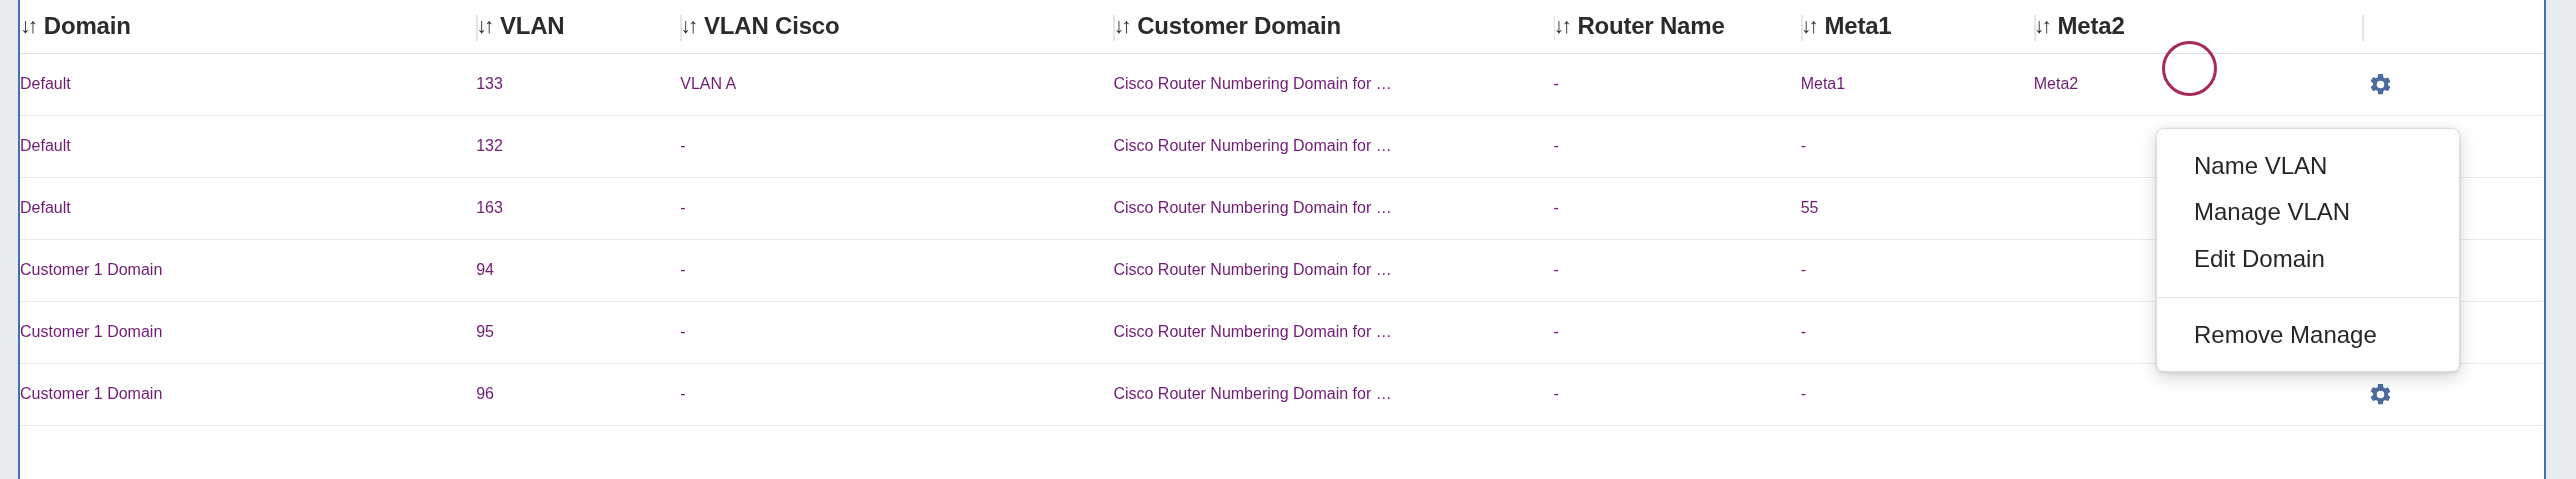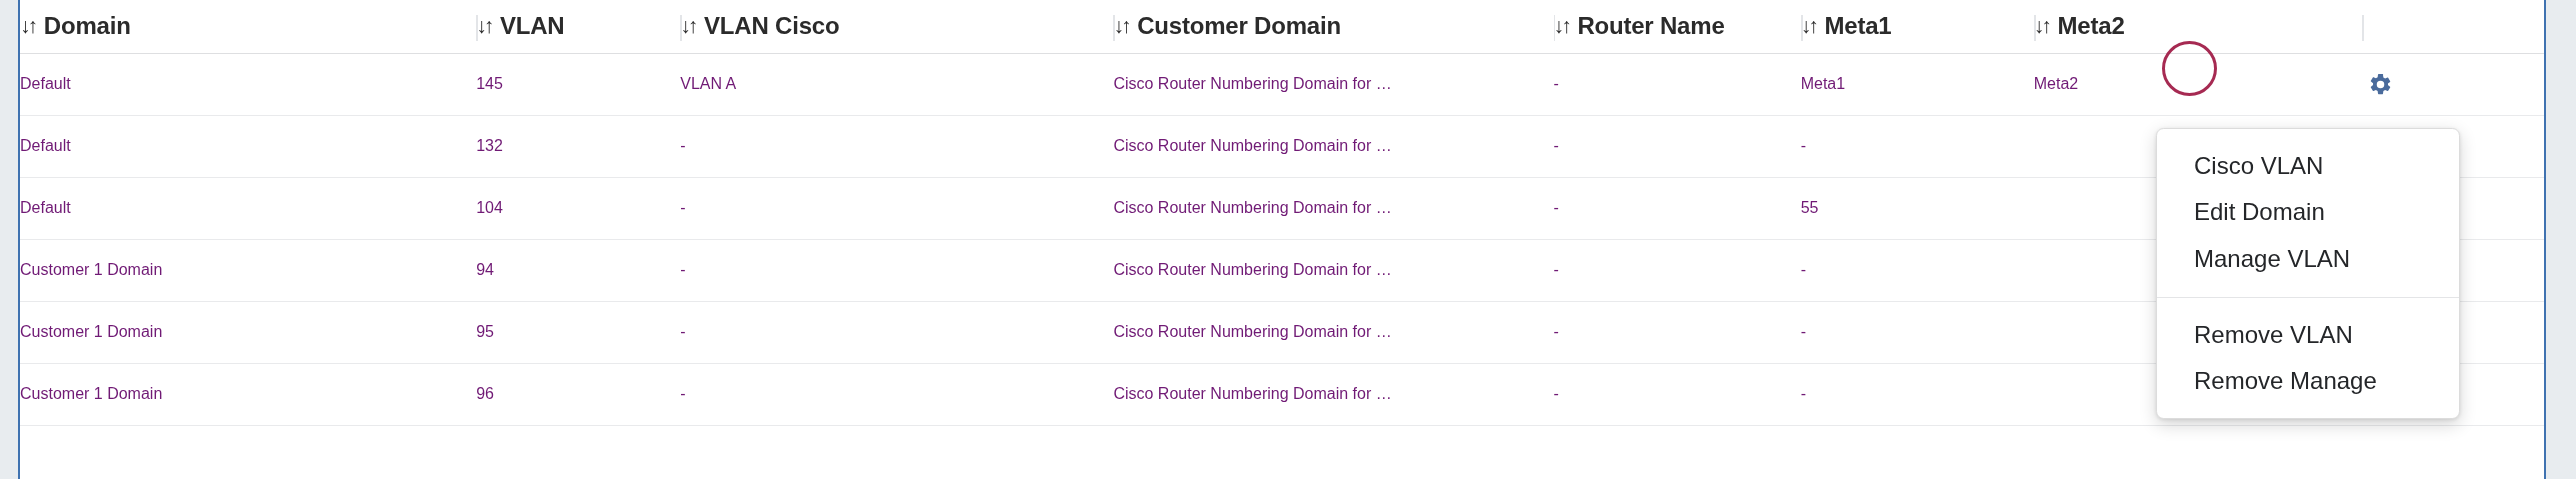--- a/index.html
+++ b/index.html
@@ -205,21 +205,21 @@
           <th class="sep">
             <span class="sort-ico">↓↑</span><span>Meta2</span>
           </th>
           <th class="sep cell-actions"></th>
         </tr>
       </thead>
 
       <tbody id="table-body">
           <tr>
             <td>Default</td>
-            <td>145</td>
+            <td>133</td>
             <td>VLAN A</td>
             <td>Cisco Router Numbering Domain for …</td>
             <td>-</td>
             <td>Meta1</td>
             <td>Meta2</td>
             <td class="cell-actions"><span class="gear-btn">
                 <svg width="25" height="25" viewBox="0 0 24 24" aria-hidden="true">
                   <path fill="#4a6b9c" d="M19.14 12.94a7.07 7.07 0 0 0 .06-.94 7.07 7.07 0 0 0-.06-.94l2.03-1.58a.5.5 0 0 0 .12-.62l-1.92-3.32a.5.5 0 0 0-.6-.22l-2.39.96a7.02 7.02 0 0 0-1.62-.94l-.36-2.54A.49.49 0 0 0 13.9 2h-3.8a.49.49 0 0 0-.49.42l-.36 2.54c-.59.24-1.13.56-1.62.94l-2.39-.96a.5.5 0 0 0-.6.22L2.72 8.48a.5.5 0 0 0 .12.62l2.03 1.58c-.04.31-.06.63-.06.94 0 .31.02.63.06.94L2.84 14.14a.5.5 0 0 0-.12.62l1.92 3.32c.12.22.38.3.6.22l2.39-.96c.5.38 1.03.7 1.62.94l.36 2.54c.4.24.25.42.49.42h3.8c.25 0 .46-.18.49-.42l.36-2.54c.59-.24 1.13-.56 1.62-.94l2.39.96c.22.08.48 0 .6-.22l1.92-3.32a.5.5 0 0 0-.12-.62l-2.03-1.58zM12 15.6A3.6 3.6 0 1 1 12 8.4a3.6 3.6 0 0 1 0 7.2z"></path>
                 </svg>
               </span></td>
@@ -233,21 +233,21 @@
             <td>-</td>
             <td></td>
             <td class="cell-actions"><span class="gear-btn">
                 <svg width="25" height="25" viewBox="0 0 24 24" aria-hidden="true">
                   <path fill="#4a6b9c" d="M19.14 12.94a7.07 7.07 0 0 0 .06-.94 7.07 7.07 0 0 0-.06-.94l2.03-1.58a.5.5 0 0 0 .12-.62l-1.92-3.32a.5.5 0 0 0-.6-.22l-2.39.96a7.02 7.02 0 0 0-1.62-.94l-.36-2.54A.49.49 0 0 0 13.9 2h-3.8a.49.49 0 0 0-.49.42l-.36 2.54c-.59.24-1.13.56-1.62.94l-2.39-.96a.5.5 0 0 0-.6.22L2.72 8.48a.5.5 0 0 0 .12.62l2.03 1.58c-.04.31-.06.63-.06.94 0 .31.02.63.06.94L2.84 14.14a.5.5 0 0 0-.12.62l1.92 3.32c.12.22.38.3.6.22l2.39-.96c.5.38 1.03.7 1.62.94l.36 2.54c.4.24.25.42.49.42h3.8c.25 0 .46-.18.49-.42l.36-2.54c.59-.24 1.13-.56 1.62-.94l2.39.96c.22.08.48 0 .6-.22l1.92-3.32a.5.5 0 0 0-.12-.62l-2.03-1.58zM12 15.6A3.6 3.6 0 1 1 12 8.4a3.6 3.6 0 0 1 0 7.2z"></path>
                 </svg>
               </span></td>
           </tr>
           <tr>
             <td>Default</td>
-            <td>104</td>
+            <td>163</td>
             <td>-</td>
             <td>Cisco Router Numbering Domain for …</td>
             <td>-</td>
             <td>55</td>
             <td></td>
             <td class="cell-actions"><span class="gear-btn">
                 <svg width="25" height="25" viewBox="0 0 24 24" aria-hidden="true">
                   <path fill="#4a6b9c" d="M19.14 12.94a7.07 7.07 0 0 0 .06-.94 7.07 7.07 0 0 0-.06-.94l2.03-1.58a.5.5 0 0 0 .12-.62l-1.92-3.32a.5.5 0 0 0-.6-.22l-2.39.96a7.02 7.02 0 0 0-1.62-.94l-.36-2.54A.49.49 0 0 0 13.9 2h-3.8a.49.49 0 0 0-.49.42l-.36 2.54c-.59.24-1.13.56-1.62.94l-2.39-.96a.5.5 0 0 0-.6.22L2.72 8.48a.5.5 0 0 0 .12.62l2.03 1.58c-.04.31-.06.63-.06.94 0 .31.02.63.06.94L2.84 14.14a.5.5 0 0 0-.12.62l1.92 3.32c.12.22.38.3.6.22l2.39-.96c.5.38 1.03.7 1.62.94l.36 2.54c.4.24.25.42.49.42h3.8c.25 0 .46-.18.49-.42l.36-2.54c.59-.24 1.13-.56 1.62-.94l2.39.96c.22.08.48 0 .6-.22l1.92-3.32a.5.5 0 0 0-.12-.62l-2.03-1.58zM12 15.6A3.6 3.6 0 1 1 12 8.4a3.6 3.6 0 0 1 0 7.2z"></path>
                 </svg>
               </span></td>
@@ -291,25 +291,24 @@
             <td class="cell-actions"><span class="gear-btn">
                 <svg width="25" height="25" viewBox="0 0 24 24" aria-hidden="true">
                   <path fill="#4a6b9c" d="M19.14 12.94a7.07 7.07 0 0 0 .06-.94 7.07 7.07 0 0 0-.06-.94l2.03-1.58a.5.5 0 0 0 .12-.62l-1.92-3.32a.5.5 0 0 0-.6-.22l-2.39.96a7.02 7.02 0 0 0-1.62-.94l-.36-2.54A.49.49 0 0 0 13.9 2h-3.8a.49.49 0 0 0-.49.42l-.36 2.54c-.59.24-1.13.56-1.62.94l-2.39-.96a.5.5 0 0 0-.6.22L2.72 8.48a.5.5 0 0 0 .12.62l2.03 1.58c-.04.31-.06.63-.06.94 0 .31.02.63.06.94L2.84 14.14a.5.5 0 0 0-.12.62l1.92 3.32c.12.22.38.3.6.22l2.39-.96c.5.38 1.03.7 1.62.94l.36 2.54c.4.24.25.42.49.42h3.8c.25 0 .46-.18.49-.42l.36-2.54c.59-.24 1.13-.56 1.62-.94l2.39.96c.22.08.48 0 .6-.22l1.92-3.32a.5.5 0 0 0-.12-.62l-2.03-1.58zM12 15.6A3.6 3.6 0 1 1 12 8.4a3.6 3.6 0 0 1 0 7.2z"></path>
                 </svg>
               </span></td>
           </tr>
         </tbody>
     </table>
 
     <div id="context-menu">
-        <div class="menu-item">Cisco VLAN</div>
+        <div class="menu-item">Name VLAN</div>
+        <div class="menu-item">Manage VLAN</div>
         <div class="menu-item">Edit Domain</div>
-        <div class="menu-item">Manage VLAN</div>
         <div class="menu-divider"></div>
-        <div class="menu-item">Remove VLAN</div>
         <div class="menu-item">Remove Manage</div>
       </div>
 
   </div>
 
   <div id="annotation-ellipse"></div>
 </div>
 
 
 </body></html>

